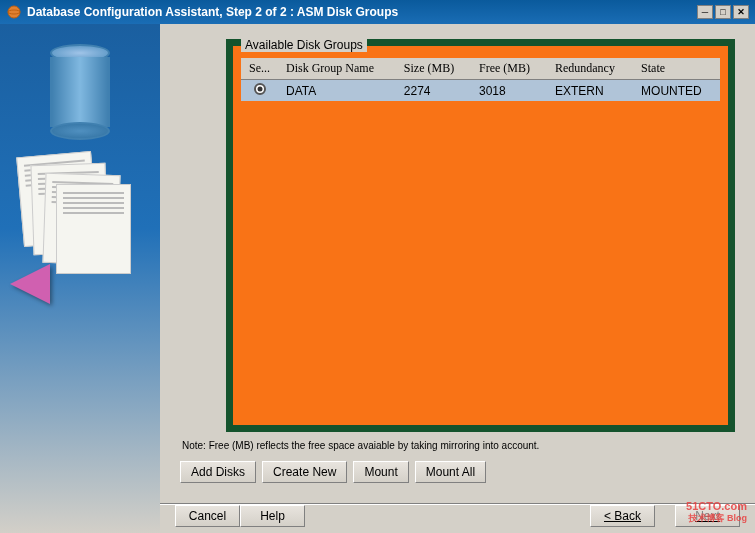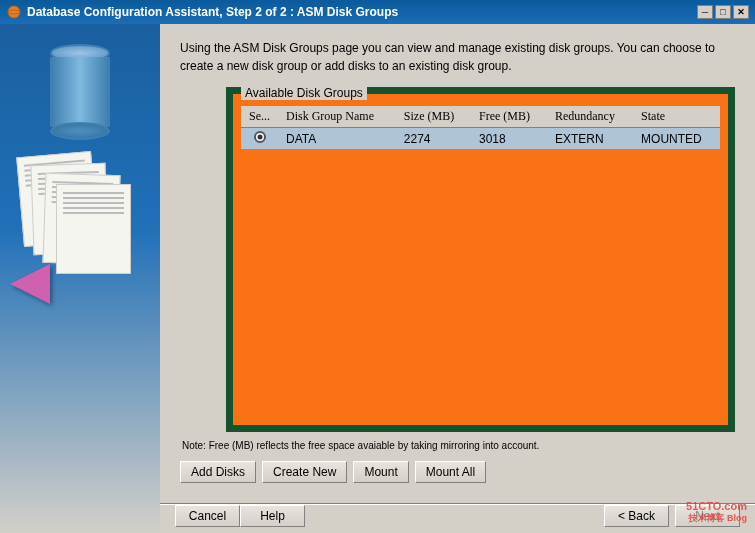--- a/index.html
+++ b/index.html
@@ -252,22 +252,23 @@
       display: flex;
       align-items: center;
       justify-content: space-between;
       padding: 0 15px 8px 15px;
     }
     .bottom-left {
       display: flex;
     }
     .bottom-right {
       display: flex;
-      gap: 6px;
+      gap: 20px;
       align-items: flex-start;
+      text-decoration: underline;
     }
 
     
     .btn {
       background: linear-gradient(to bottom, #e8e4de, #d4d0c8);
       border: 1px solid #808080;
       border-top-color: #fff;
       border-left-color: #fff;
       padding: 3px 14px;
       font-size: 12px;
@@ -366,22 +367,20 @@
         </div>
       </div>
 
       <div class="arrow"></div>
     </div>
   </div>
 
   <div style="flex:1; display:flex; flex-direction:column;">
     <div class="right-panel">
 
-      <div class="description-text">Using the ASM Disk Groups page you can view and manage existing disk groups. You can
-choose to create a new disk group or add disks to an existing disk group.</div>
 
       <div class="group-box">
         <div class="group-box-legend">Available Disk Groups</div>
         <div class="table-wrapper">
           <table class="disk-table">
             <thead>
               <tr>
                 <th>Se...</th>
                 <th>Disk Group Name</th>
                 <th>Size (MB)</th>

